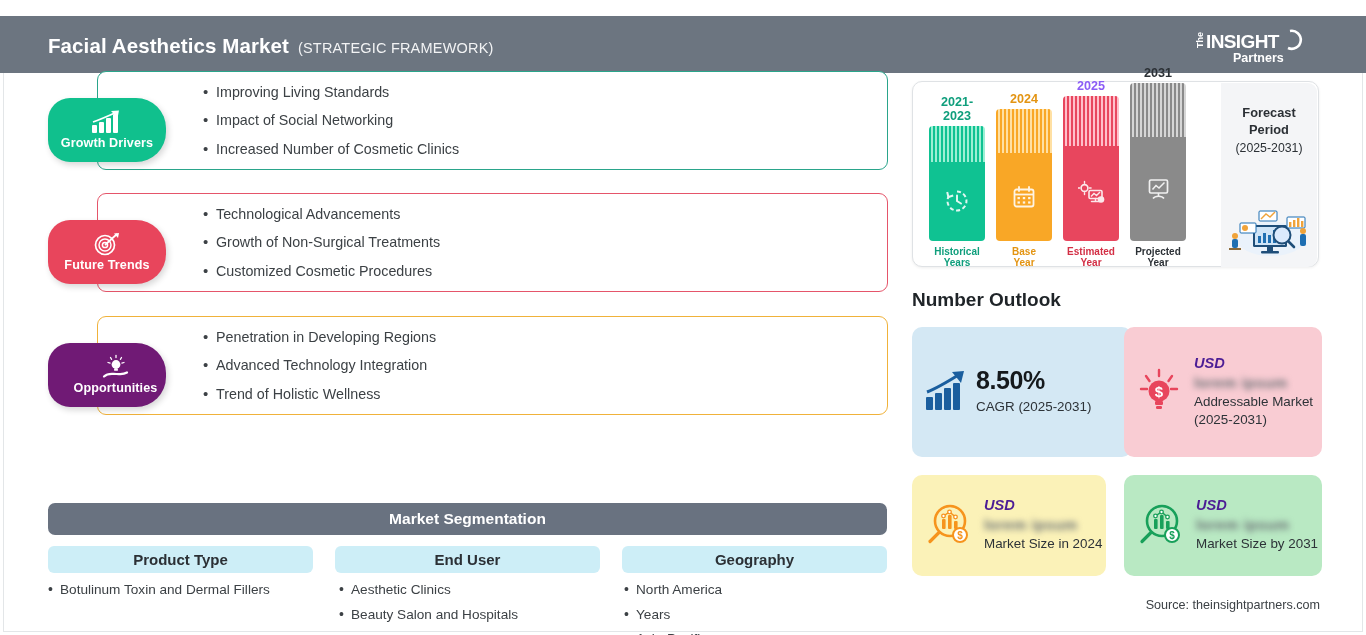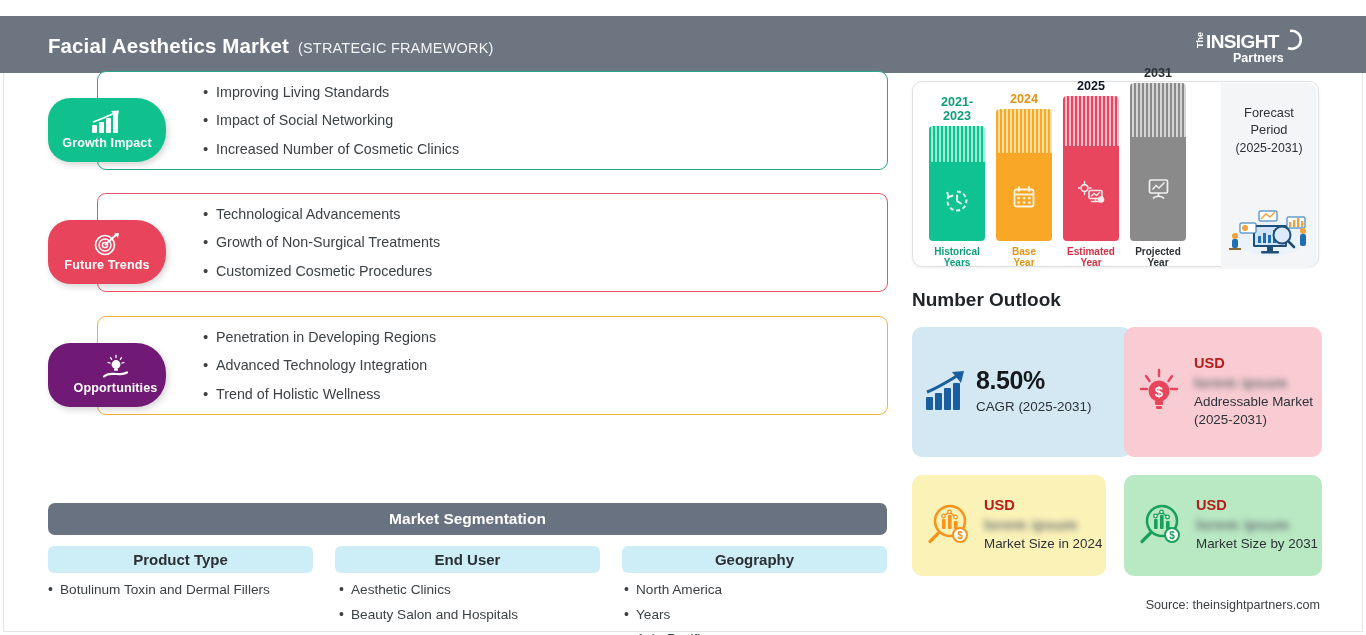--- a/index.html
+++ b/index.html
@@ -100,21 +100,21 @@
   .bar-stripe{ width:100%; }
   .bar-solid{ width:100%; display:flex; align-items:center; justify-content:center; }
   .bar-solid svg{ opacity:.88; }
   .bar-cat{ font-size:10px; font-weight:bold; line-height:1.12; margin-top:5px; }
 
   .forecast-side{
     position:absolute; right:1px; top:1px; width:96px; height:184px;
     background:#f4f5f7; border-radius:0 9px 9px 0;
     display:flex; flex-direction:column; align-items:center;
   }
-  .fs-title{ font-size:12.8px; font-weight:normal; color:#2b3035; text-align:center; line-height:1.3; margin-top:22px;}
+  .fs-title{ font-size:12.8px; font-weight:bold; color:#2b3035; text-align:center; line-height:1.3; margin-top:22px;}
   .fs-sub{ font-size:12.3px; color:#2b3035; text-align:center; margin-top:3px;}
   .fs-illu{ margin-top:auto; margin-bottom:6px; }
 
   .outlook-title{
     position:absolute; left:7px; top:232px;
     font-size:19px; font-weight:bold; color:#1f2428;
   }
   .cards{ position:absolute; left:7px; top:270px; width:410px; }
   .card{
     position:absolute; border-radius:10px; padding:0;
@@ -122,21 +122,21 @@
   }
   .card-c1{ left:0;   top:0;   width:220px; height:130px; background:#d4e8f4; }
   .card-c2{ left:212px;top:0;   width:198px; height:130px; background:#f9ccd3; }
   .card-c3{ left:0;   top:148px;width:194px; height:101px; background:#fbf2b8; }
   .card-c4{ left:212px;top:148px;width:198px;height:101px; background:#b9e9c3; }
 
   .card-icon{ flex:0 0 auto; display:flex; align-items:center; justify-content:center; }
   .card-body{ display:flex; flex-direction:column; }
   .big-num{ font-size:25px; font-weight:bold; color:#15191c; line-height:1.0; letter-spacing:-.4px;}
   .small-lbl{ font-size:13.4px; color:#2d3338; line-height:1.28; margin-top:5px;}
-  .usd{ font-size:14.6px; font-weight:bold; color:#b91c1c; line-height:1;}
+  .usd{ font-size:14.6px; font-weight:bold; color:#4c1d95; line-height:1;font-style:italic;}
   .blurred{
     font-size:15px; font-weight:bold; color:#6a7075;
     filter:blur(3.4px); margin:4px 0 3px; line-height:1.05; letter-spacing:.4px;
   }
   .card-lbl{ font-size:13.4px; color:#2d3338; line-height:1.3;}
 
   .source{
     position:absolute; right:46px; top:598px;
     font-size:12.6px; color:#3c4145;
   }
@@ -175,21 +175,21 @@
       <span class="b-icon">
         <svg width="34" height="24" viewBox="0 0 34 24">
           <rect x="2" y="15" width="5" height="8" fill="#fff" rx="1"></rect>
           <rect x="9" y="12" width="5" height="11" fill="#fff" rx="1"></rect>
           <rect x="16" y="8" width="5" height="15" fill="#fff" rx="1"></rect>
           <rect x="23" y="4" width="5" height="19" fill="#fff" rx="1"></rect>
           <path d="M3 12 C9 10 16 7 27 2" fill="none" stroke="#fff" stroke-width="1.8"></path>
           <path d="M21 1 L29 0.5 L27.5 8 Z" fill="#fff"></path>
         </svg>
       </span>
-      <span class="b-label">Growth Impact</span>
+      <span class="b-label">Growth Drivers</span>
     </div>
   </div>
 
   <div class="driver-row" style="top:136px;">
     <div class="driver-box red">
       <ul>
         <li>Technological Advancements</li>
         <li>Growth of Non-Surgical Treatments</li>
         <li>Customized Cosmetic Procedures</li>
       </ul>
@@ -302,21 +302,21 @@
               </g>
             </svg>
           </div>
         </div>
         <div class="bar-cat" style="color:#e39412;">
           <span>Base</span><br><span>Year</span>
         </div>
       </div>
 
       <div class="bar-unit" style="left:134px;">
-        <div class="bar-year" style="color:#0f172a;">2025</div>
+        <div class="bar-year" style="color:#8b5cf6;">2025</div>
         <div class="bar-shape" style="height:145px;">
           <div class="bar-stripe" style="height:50px;background:repeating-linear-gradient(90deg,#e8465e 0 2px,#ffc0cb 2px 4px);"></div>
           <div class="bar-solid" style="height:95px;background:#e8465e;">
             <svg width="27" height="26" viewBox="0 0 27 26">
               <circle cx="6.5" cy="8" r="3.4" fill="none" stroke="#fff" stroke-width="1.6"></circle>
               <path d="M6.5 3.2 L6.5 1.4 M6.5 14.6 L6.5 12.8 M11.3 8 L13.1 8 M1.7 8 L-0.1 8" stroke="#fff" stroke-width="1.4" stroke-linecap="round"></path>
               <rect x="11" y="10.5" width="13" height="8" rx="1.2" fill="none" stroke="#fff" stroke-width="1.6"></rect>
               <path d="M13 16.5 L16 13.5 L18.5 15.5 L22 12" fill="none" stroke="#fff" stroke-width="1.4"></path>
               <path d="M17.5 18.5 L17.5 21 M13.5 21.5 L21.5 21.5" stroke="#fff" stroke-width="1.5" stroke-linecap="round"></path>
               <circle cx="23" cy="19.5" r="3.3" fill="#fff"></circle>

